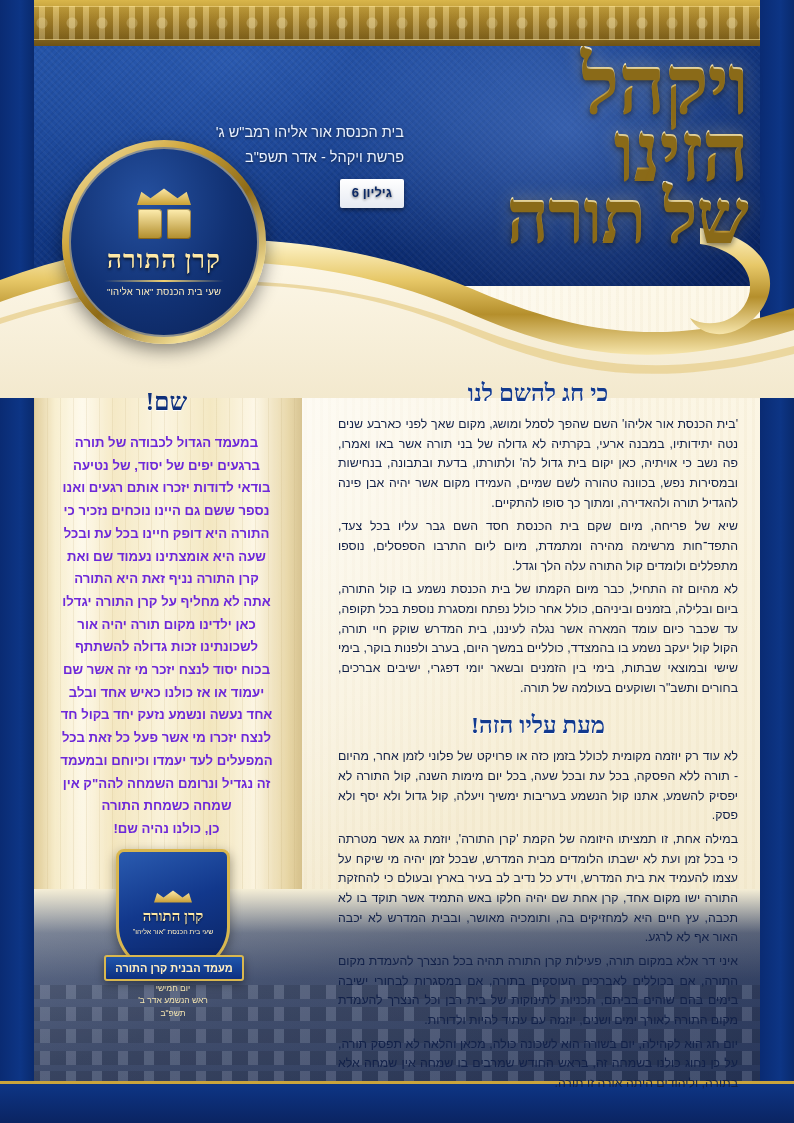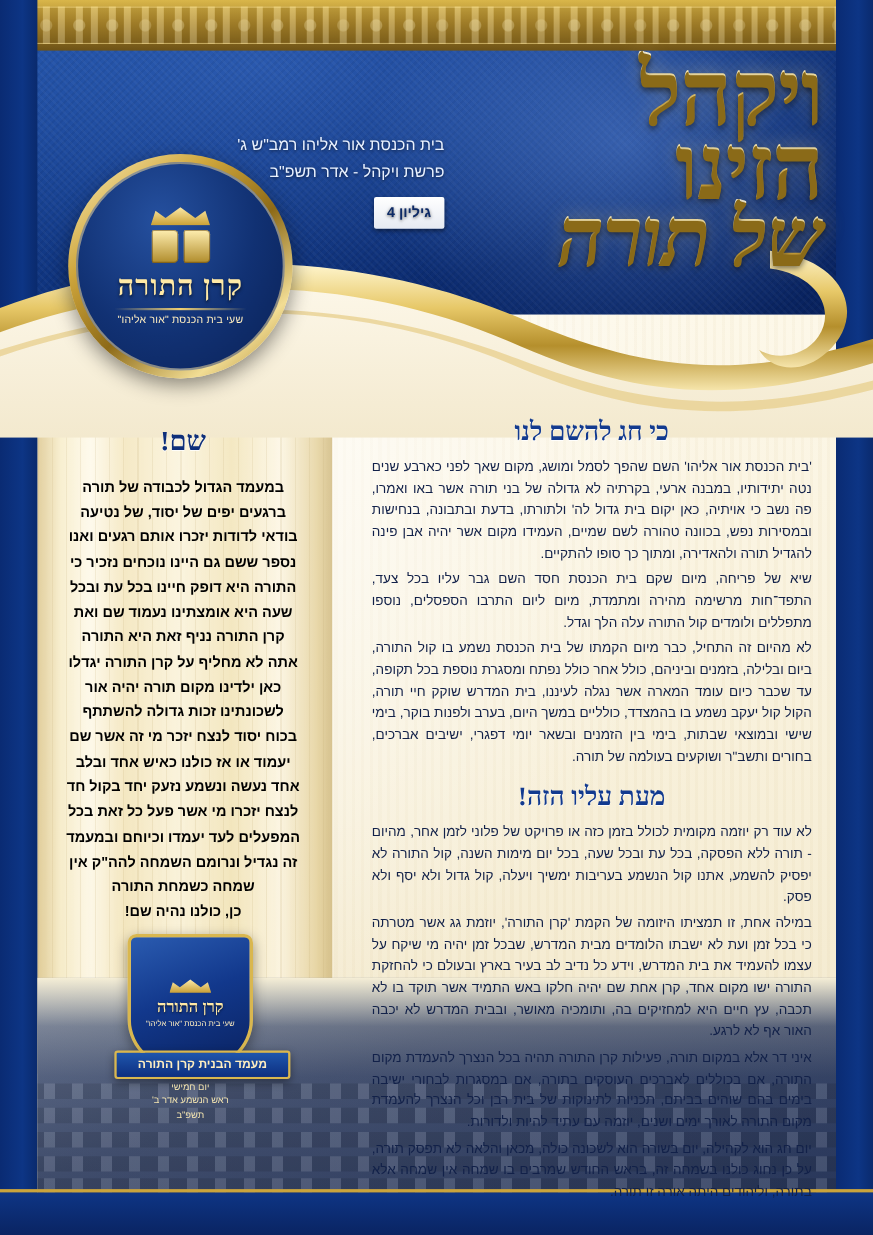--- a/index.html
+++ b/index.html
@@ -84,21 +84,21 @@
       0 2px 0 #8a6a18,
       0 4px 6px rgba(0,0,0,.55),
       0 0 18px rgba(255,215,120,.35);
     background: linear-gradient(180deg,#fffbe8 0%, #f3dd92 40%, #c69a2e 72%, #fdf3c6 100%);
     -webkit-background-clip: text;
     background-clip: text;
     color: transparent;
   }
   .mast-1 { font-size: 82px; }
   .mast-2 { font-size: 82px; margin-top: -12px; }
-  .mast-3 { font-size: 74px; margin-top: -10px; font-style: italic; }
+  .mast-3 { font-size: 74px; margin-top: -10px; }
 
   .mast-sub {
     position: absolute; right: 390px; top: 120px; width: 280px;
     text-align: right; color: #eaf2ff; font-size: 14.5px; line-height: 1.75;
     text-shadow: 0 1px 3px rgba(0,0,0,.6);
     z-index: 6;
   }
   .issue-badge {
     display: inline-block; margin-top: 8px;
     background: linear-gradient(180deg,#ffffff 0%, #e6eaf2 100%);
@@ -205,21 +205,21 @@
   .left-col {
     position: absolute; right: 520px; top: 388px; width: 215px;
     text-align: center; direction: rtl; z-index: 7;
   }
   .left-title {
     font-family: "Liberation Serif", serif; font-weight: bold;
     font-size: 25px; color: #0e2f7a; line-height: 1.12; margin-bottom: 16px;
     text-shadow: 0 1px 0 rgba(255,255,255,.8);
   }
   .left-body {
-    font-size: 13.2px; line-height: 1.72; color: #000000; font-weight: bold;
+    font-size: 13.2px; line-height: 1.72; color: #6d28d9; font-weight: bold;
     text-align: center;
   }
   .left-body p { margin-bottom: 0; }
 
   
   .main-col {
     position: absolute; right: 56px; top: 380px; width: 400px;
     direction: rtl; text-align: justify; z-index: 7;
   }
   .sec-title {
@@ -246,21 +246,21 @@
     width: 38px; height: 13px; margin-bottom: 5px;
     background: linear-gradient(180deg,#ffeeb0,#c79c31);
     clip-path: polygon(0% 100%, 8% 26%, 25% 62%, 50% 8%, 75% 62%, 92% 26%, 100% 100%);
   }
   .emblem-title {
     font-family: "Liberation Serif", serif; font-weight: bold;
     font-size: 15px; color: #ffe9a6; text-shadow: 0 1px 2px rgba(0,0,0,.7);
   }
   .emblem-sub { font-size: 7px; color: #ffeec0; margin-top: 3px; }
   .emblem-ribbon {
-    position: absolute; left: -4px; bottom: 22px; width: 160px; padding: 5px 0;
+    position: absolute; left: -4px; bottom: 22px; width: 140px; padding: 5px 0;
     background: linear-gradient(180deg,#1f56ad 0%, #0d2f80 100%);
     border: 2px solid #d9b74f; border-radius: 3px;
     text-align: center; color: #ffeec0; font-size: 11px; font-weight: bold;
     box-shadow: 0 3px 8px rgba(0,0,0,.4);
   }
   .emblem-date {
     position: absolute; left: 6px; bottom: -16px; width: 118px; text-align: center;
     font-size: 8.5px; color: #f3e4b0; line-height: 1.45;
   }
 </style>
@@ -300,21 +300,21 @@
 
   <div class="masthead">
     <div class="mast-line mast-1">ויקהל</div>
     <div class="mast-line mast-2">הזינו</div>
     <div class="mast-line mast-3">של תורה</div>
   </div>
 
   <div class="mast-sub">
     <div>בית הכנסת אור אליהו רמב"ש ג'</div>
     <div>פרשת ויקהל - אדר תשפ"ב</div>
-    <div class="issue-badge">גיליון 4</div>
+    <div class="issue-badge">גיליון 6</div>
   </div>
 
   <div class="logo-wrap">
     <div class="logo-ring"></div>
     <div class="logo-face">
       <div class="logo-crown"></div>
       <div class="logo-books">
         <div class="logo-book"></div>
         <div class="logo-book"></div>
       </div>

